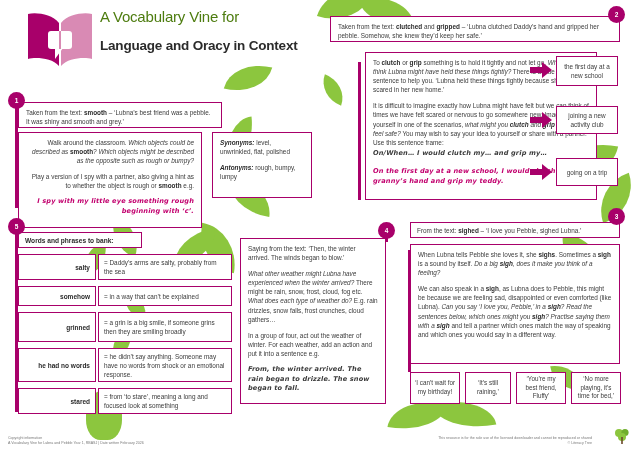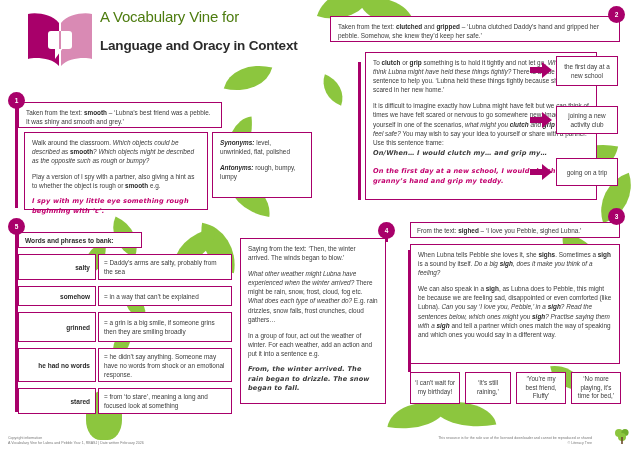--- a/index.html
+++ b/index.html
@@ -117,21 +117,21 @@
   <div class="badge" style="left:8px;top:92px;">1</div>
   <div class="conn" style="left:15px;top:100px;width:3px;height:108px;"></div>
 
   <div class="box" style="left:18px;top:102px;width:204px;height:26px;">
     <div class="inner">
       <p><span>Taken from the text:</span>
          <b>smooth</b><span> – ‘Lubna’s best friend was a pebble. It was shiny and smooth and grey.’</span></p>
     </div>
   </div>
 
-  <div class="box" style="left:24px;top:132px;width:184px;height:78px;">
+  <div class="box" style="left:18px;top:132px;width:184px;height:96px;text-align:right;">
     <div class="inner">
       <p><span>Walk around the classroom. </span><i>Which objects could be described as </i><b>smooth</b><i>? Which objects might be described as the opposite such as rough or bumpy?</i></p>
       <p><span>Play a version of I spy with a partner, also giving a hint as to whether the object is rough or </span><b>smooth</b><span> e.g.</span></p>
       <p class="hand">I spy with my little eye something rough beginning with ‘c’.</p>
     </div>
   </div>
 
   <div class="box" style="left:212px;top:132px;width:100px;height:66px;">
     <div class="inner">
       <p><b><i>Synonyms:</i></b><span> level, unwrinkled, flat, polished</span></p>

